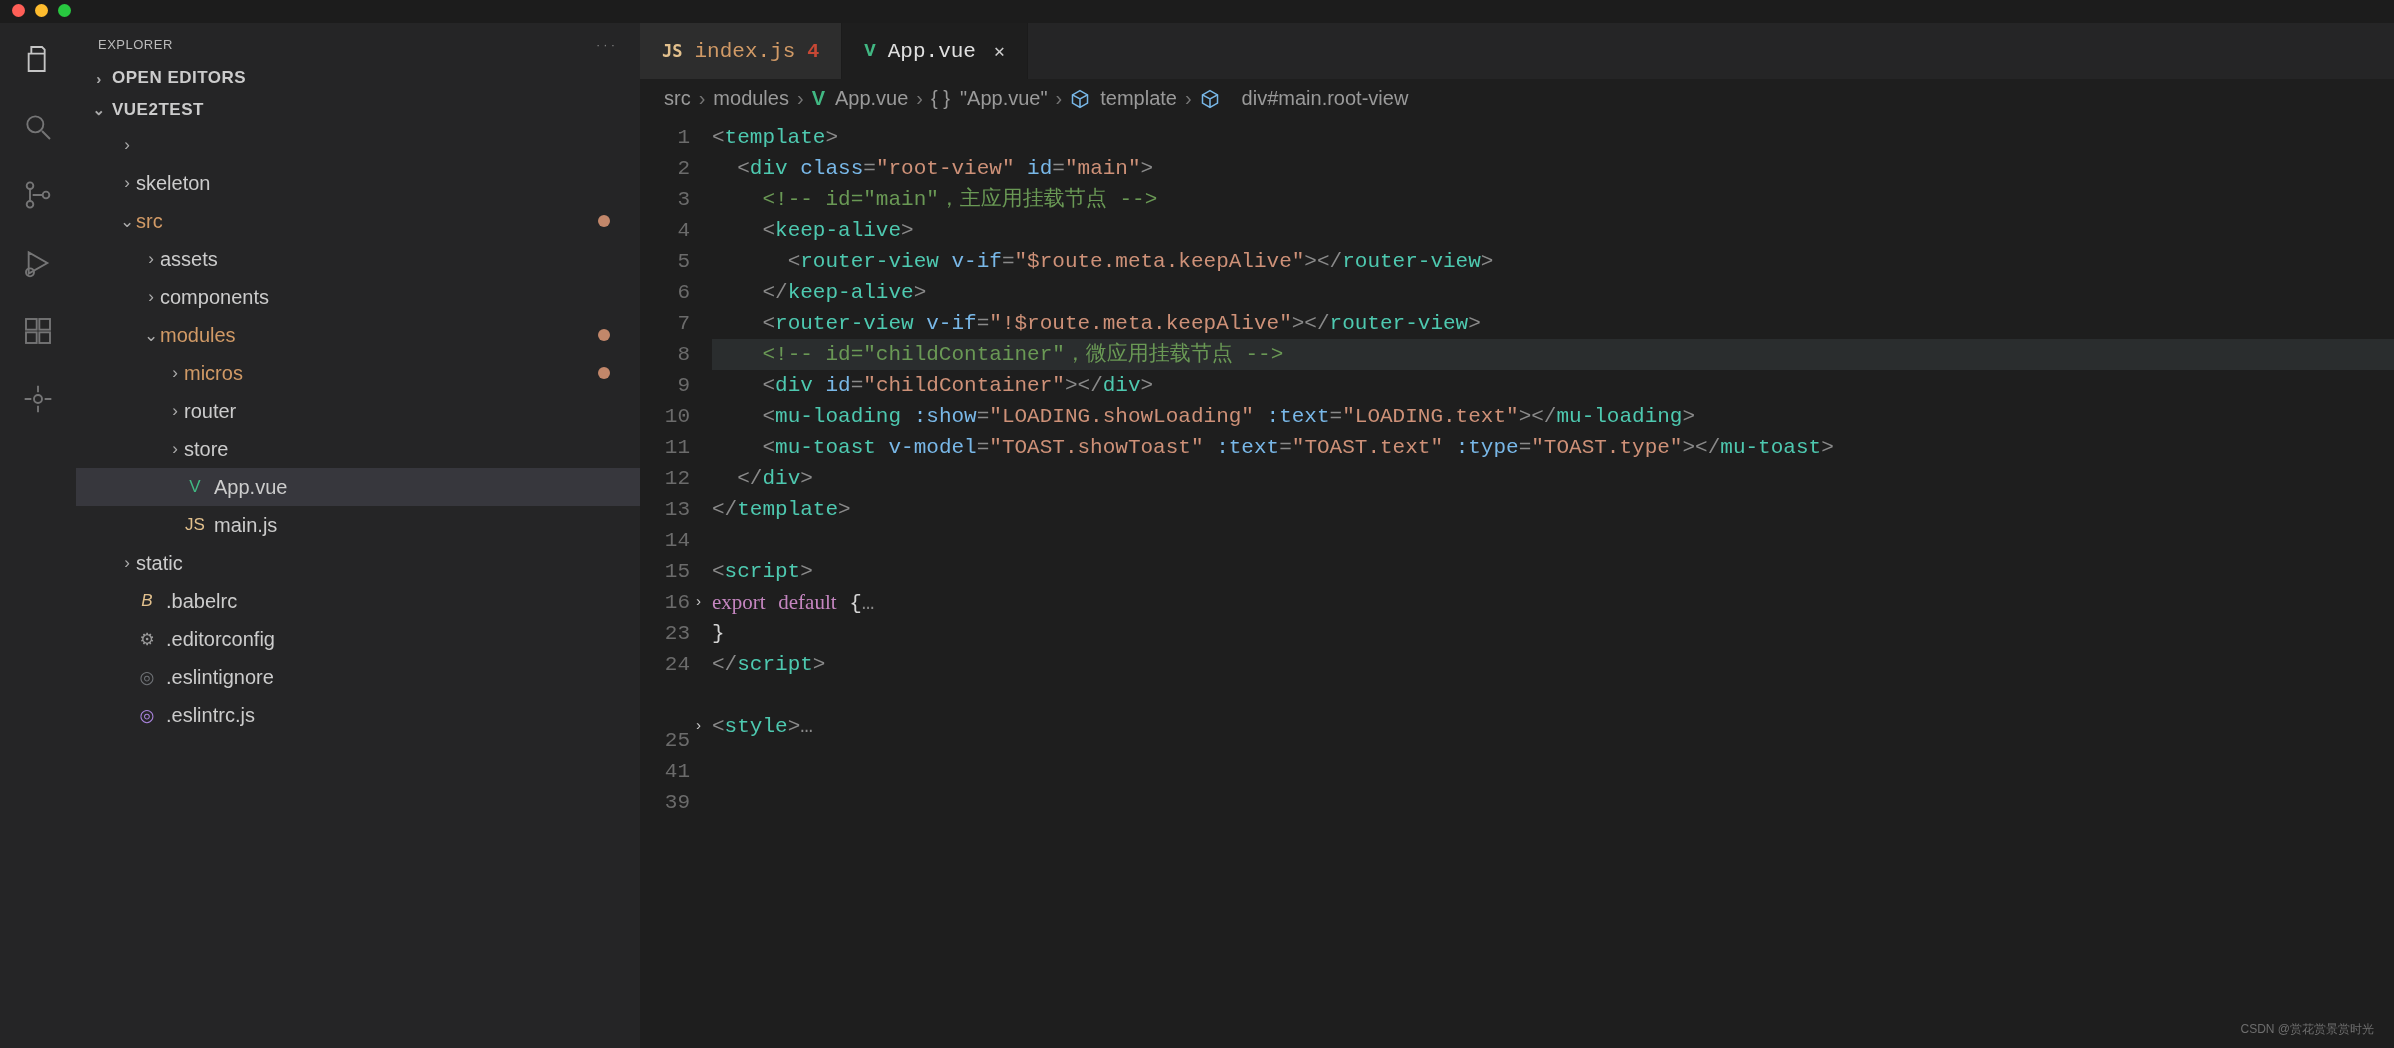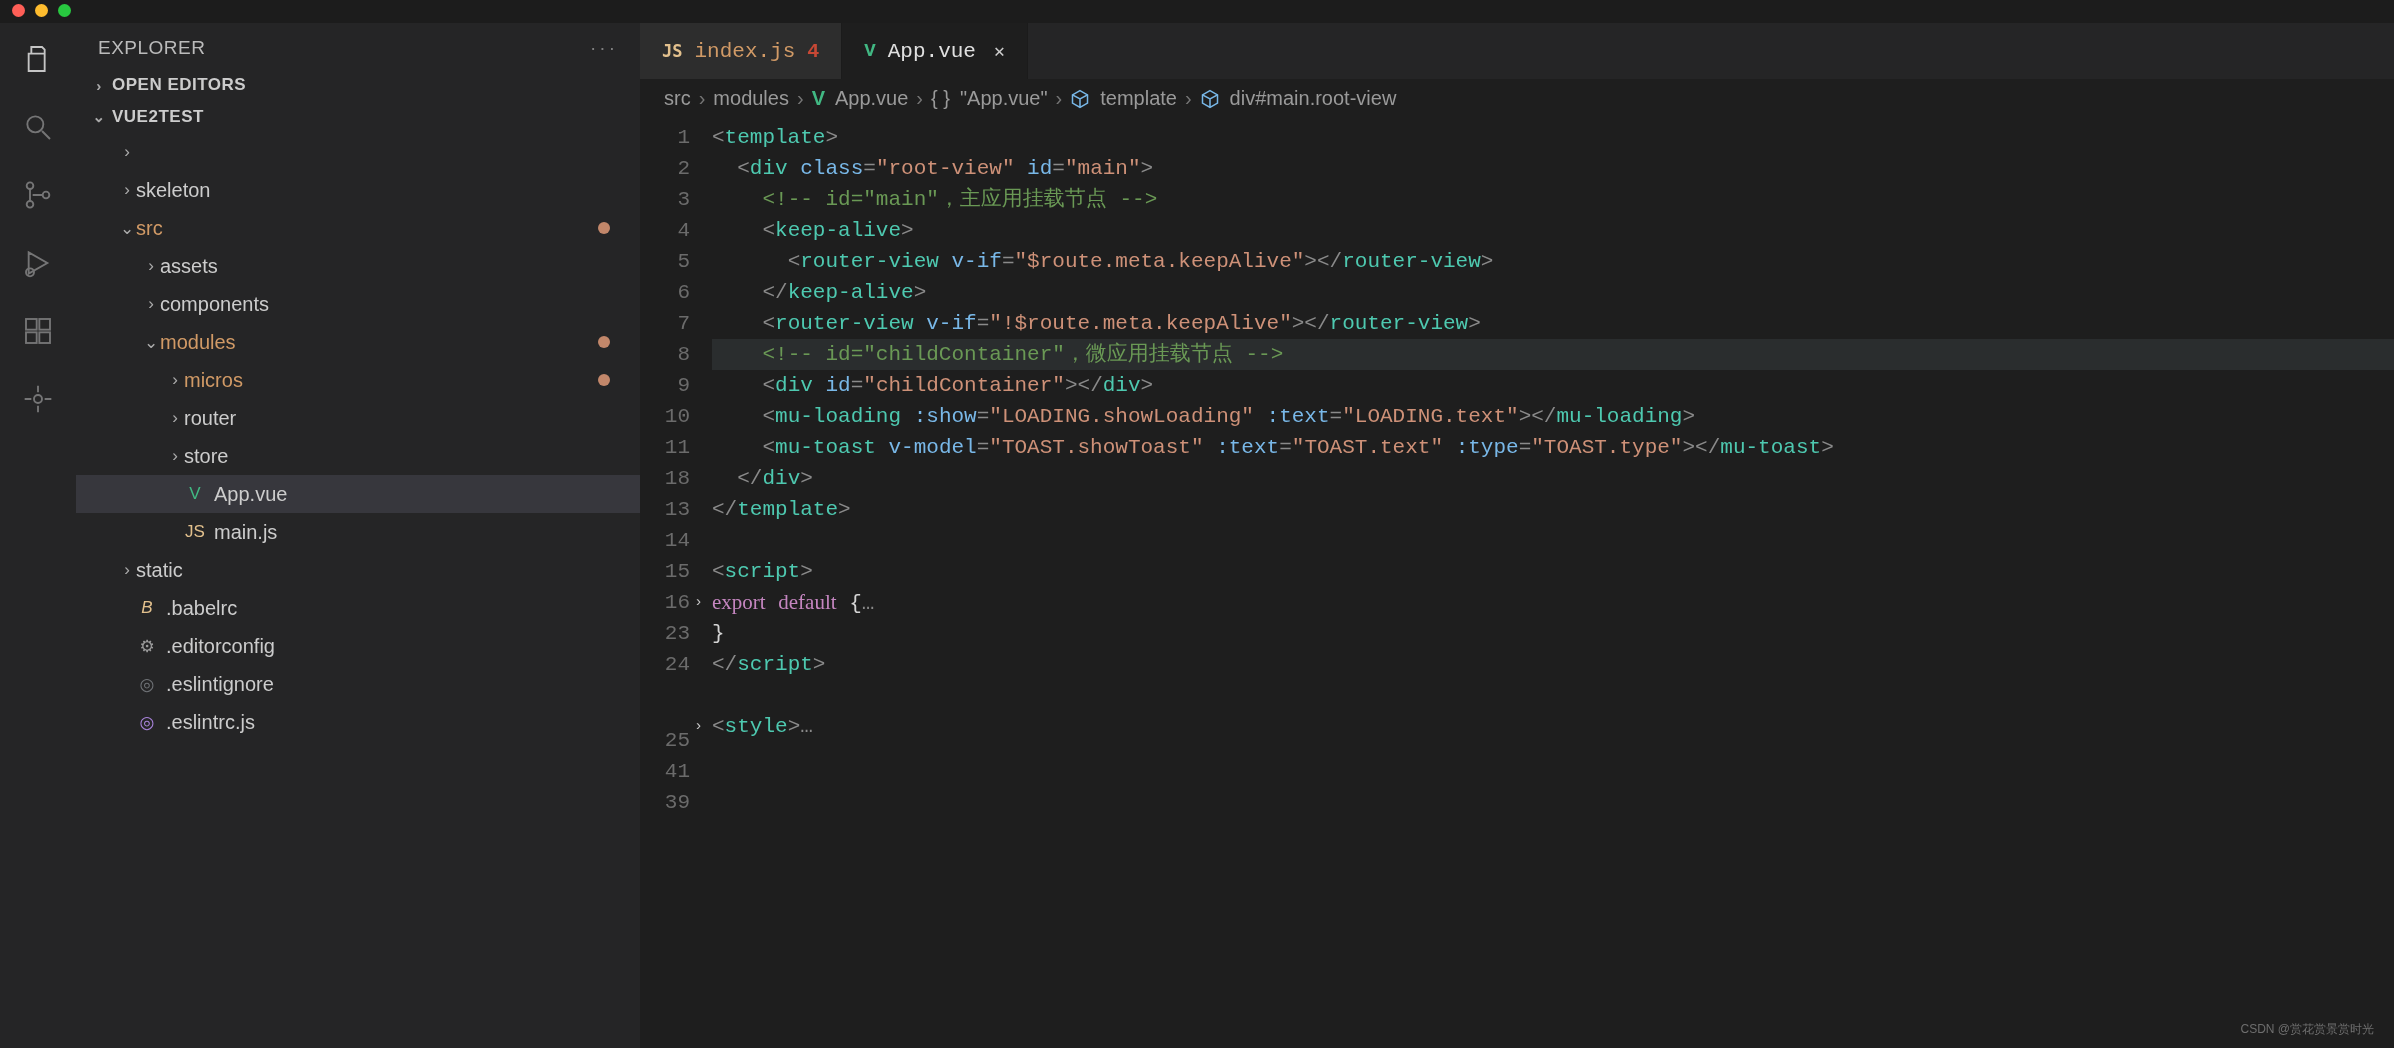--- a/index.html
+++ b/index.html
@@ -49,21 +49,21 @@
 .sidebar {
   width: 564px;
   background: #252526;
   display: flex;
   flex-direction: column;
   font-family: -apple-system, "Segoe UI", sans-serif;
 }
 .sidebar-header {
   display:flex; justify-content:space-between; align-items:center;
   padding: 14px 22px 10px;
-  font-size: 19px;
+  font-size: 13px;
   letter-spacing: 0.5px;
   color: #bbbbbb;
 }
 .dots3 { letter-spacing: 3px; opacity:0.6;}
 .section-header {
   padding: 6px 14px;
   font-size: 17px;
   font-weight: 700;
   letter-spacing: 0.5px;
   color: #cccccc;
@@ -331,21 +331,21 @@
         <span style="display: inline-flex; align-items: center; gap: 6px;">
           <span class="bc-icon">
             <svg viewBox="0 0 24 24" style="stroke:#79b8e8;fill:none;stroke-width:1.8">
               <path d="M12 2l9 5v10l-9 5-9-5V7z"></path>
               <path d="M3 7l9 5 9-5M12 12v10"></path>
             </svg>
           </span>
           <span>template</span>
         </span>
         <span class="bc-sep">›</span>
-        <span style="display: inline-flex; align-items: center; gap: 6px;">
+        <span style="display: inline-flex; align-items: center; gap: 18px;">
           <span class="bc-icon">
             <svg viewBox="0 0 24 24" style="stroke:#79b8e8;fill:none;stroke-width:1.8">
               <path d="M12 2l9 5v10l-9 5-9-5V7z"></path>
               <path d="M3 7l9 5 9-5M12 12v10"></path>
             </svg>
           </span>
           <span>div#main.root-view</span>
         </span>
       </div>
     <div class="code-area">
@@ -354,21 +354,21 @@
           <div style="height: 31px;">2</div>
           <div style="height: 31px;">3</div>
           <div style="height: 31px;">4</div>
           <div style="height: 31px;">5</div>
           <div style="height: 31px;">6</div>
           <div style="height: 31px;">7</div>
           <div style="height: 31px;">8</div>
           <div style="height: 31px;">9</div>
           <div style="height: 31px;">10</div>
           <div style="height: 31px;">11</div>
-          <div style="height: 31px;">18</div>
+          <div style="height: 31px;">12</div>
           <div style="height: 31px;">13</div>
           <div style="height: 31px;">14</div>
           <div style="height: 31px;">15</div>
           <div style="height: 31px;">16</div>
           <div style="height: 31px;">23</div>
           <div style="height: 31px;">24</div>
           <div style="height: 31px; margin-top: 45px;">25</div>
           <div style="height: 31px;">41</div>
           <div style="height: 31px;">39</div>
         </div>

